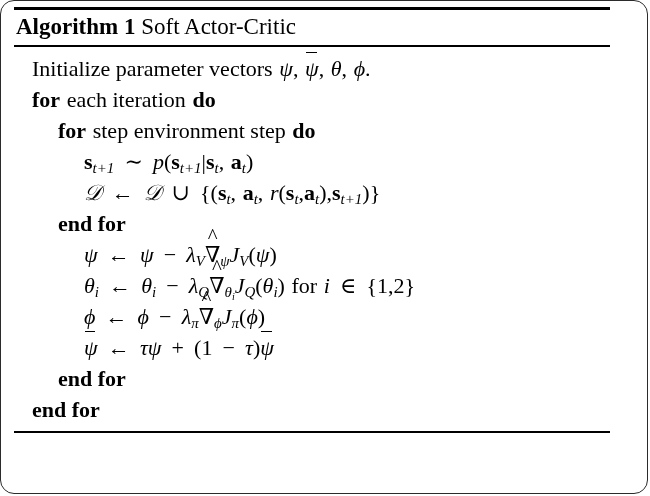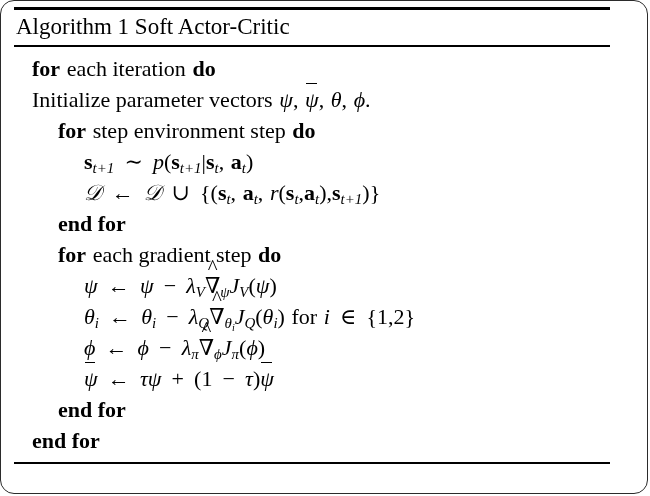--- a/index.html
+++ b/index.html
@@ -49,21 +49,21 @@
     border-top: 2px solid #000;
     margin: 0;
   }
 
   .caption {
     font-size: 23px;
     line-height: 30px;
     padding: 2px 0 3px 2px;
     white-space: nowrap;
   }
-  .caption .kw { font-weight: normal; }
+  .caption .kw { font-weight: bold; }
 
   .body-lines {
     padding: 6px 0 6px 0;
   }
 
   .line {
     font-size: 22px;
     line-height: 31px;
     height: 31px;
     white-space: nowrap;
@@ -135,47 +135,44 @@
     <span class="kw">Algorithm</span>
     <span class="kw">1</span>
     <span>Soft Actor-Critic</span>
   </div>
 
   <div class="rule-thin"></div>
 
   <div class="body-lines">
 
     <div class="line ind-1">
+      <span>Initialize parameter vectors</span><span class="sp"></span><span class="mi">ψ</span><span>,</span><span class="sp"></span><span class="bar">ψ</span><span>,</span><span class="sp"></span><span class="mi">θ</span><span>,</span><span class="sp"></span><span class="mi">ϕ</span><span>.</span>
+    </div>
+
+    <div class="line ind-1">
       <span class="kw">for</span><span class="sp"></span><span>each iteration</span><span class="sp"></span><span class="kw">do</span>
-    </div>
-
-    <div class="line ind-1">
-      <span>Initialize parameter vectors</span><span class="sp"></span><span class="mi">ψ</span><span>,</span><span class="sp"></span><span class="bar">ψ</span><span>,</span><span class="sp"></span><span class="mi">θ</span><span>,</span><span class="sp"></span><span class="mi">ϕ</span><span>.</span>
     </div>
 
     <div class="line ind-2">
       <span class="kw">for</span><span class="sp"></span><span>step environment step</span><span class="sp"></span><span class="kw">do</span>
     </div>
 
 
     <div class="line ind-3">
       <span class="mb">s</span><sub><span class="mi">t+1</span></sub><span class="spw"></span><span class="op">∼</span><span class="spw"></span><span class="mi">p</span><span class="op">(</span><span class="mb">s</span><sub><span class="mi">t+1</span></sub><span class="op">|</span><span class="mb">s</span><sub><span class="mi">t</span></sub><span>,</span><span class="sp"></span><span class="mb">a</span><sub><span class="mi">t</span></sub><span class="op">)</span>
     </div>
 
     <div class="line ind-3">
       <span class="mcal">𝒟</span><span class="spw"></span><span class="op">←</span><span class="spw"></span><span class="mcal">𝒟</span><span class="spw"></span><span class="op">∪</span><span class="spw"></span><span class="op">{</span><span class="op">(</span><span class="mb">s</span><sub><span class="mi">t</span></sub><span>,</span><span class="sp"></span><span class="mb">a</span><sub><span class="mi">t</span></sub><span>,</span><span class="sp"></span><span class="mi">r</span><span class="op">(</span><span class="mb">s</span><sub><span class="mi">t</span></sub><span>,</span><span class="mb">a</span><sub><span class="mi">t</span></sub><span class="op">)</span><span>,</span><span class="mb">s</span><sub><span class="mi">t+1</span></sub><span class="op">)</span><span class="op">}</span>
     </div>
 
     <div class="line ind-2">
       <span class="kw">end for</span>
     </div>
 
-    <div class="line ind-2">
-      <span class="kw">for</span><span class="sp"></span><span>each gradient step</span><span class="sp"></span><span class="kw">do</span>
-    </div>
 
     <div class="line ind-3">
       <span class="mi">ψ</span><span class="spw"></span><span class="op">←</span><span class="spw"></span><span class="mi">ψ</span><span class="spw"></span><span class="op">−</span><span class="spw"></span><span class="mi">λ</span><sub><span class="mi">V</span></sub><span class="hatnabla">∇</span><sub><span class="mi">ψ</span></sub><span class="mi">J</span><sub><span class="mi">V</span></sub><span class="op">(</span><span class="mi">ψ</span><span class="op">)</span>
     </div>
 
     <div class="line ind-3">
       <span class="mi">θ</span><sub><span class="mi">i</span></sub><span class="spw"></span><span class="op">←</span><span class="spw"></span><span class="mi">θ</span><sub><span class="mi">i</span></sub><span class="spw"></span><span class="op">−</span><span class="spw"></span><span class="mi">λ</span><sub><span class="mi">Q</span></sub><span class="hatnabla">∇</span><sub><span class="mi">θ</span><sub><span class="mi">i</span></sub></sub><span class="mi">J</span><sub><span class="mi">Q</span></sub><span class="op">(</span><span class="mi">θ</span><sub><span class="mi">i</span></sub><span class="op">)</span><span class="sp"></span><span>for</span><span class="sp"></span><span class="mi">i</span><span class="spw"></span><span class="op">∈</span><span class="spw"></span><span class="op">{</span><span>1</span><span>,</span><span>2</span><span class="op">}</span>
     </div>
 
     <div class="line ind-3">

